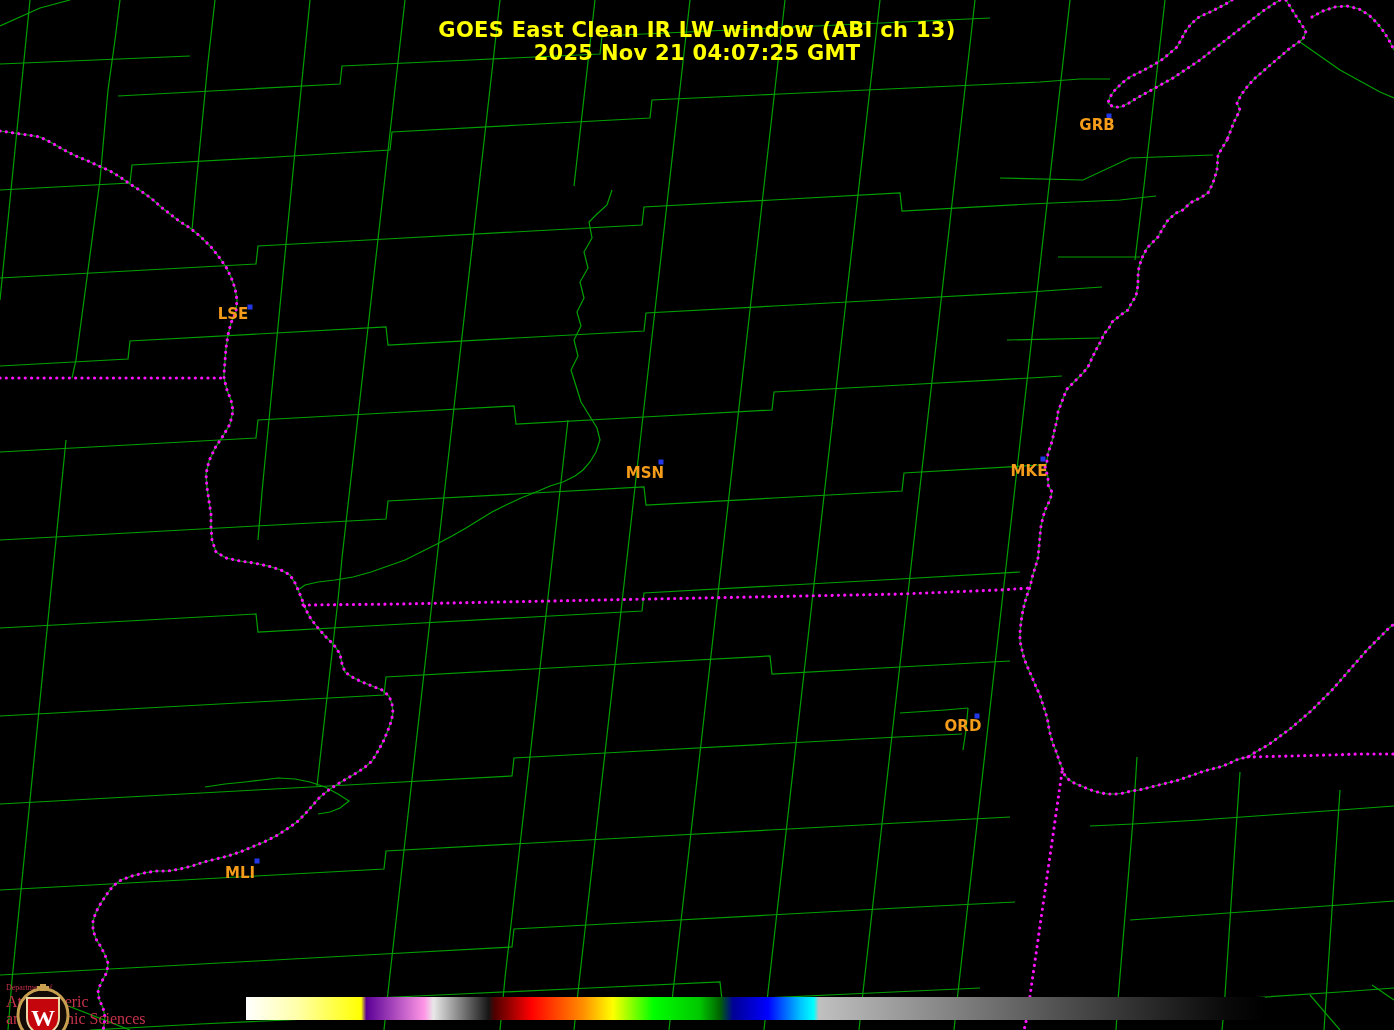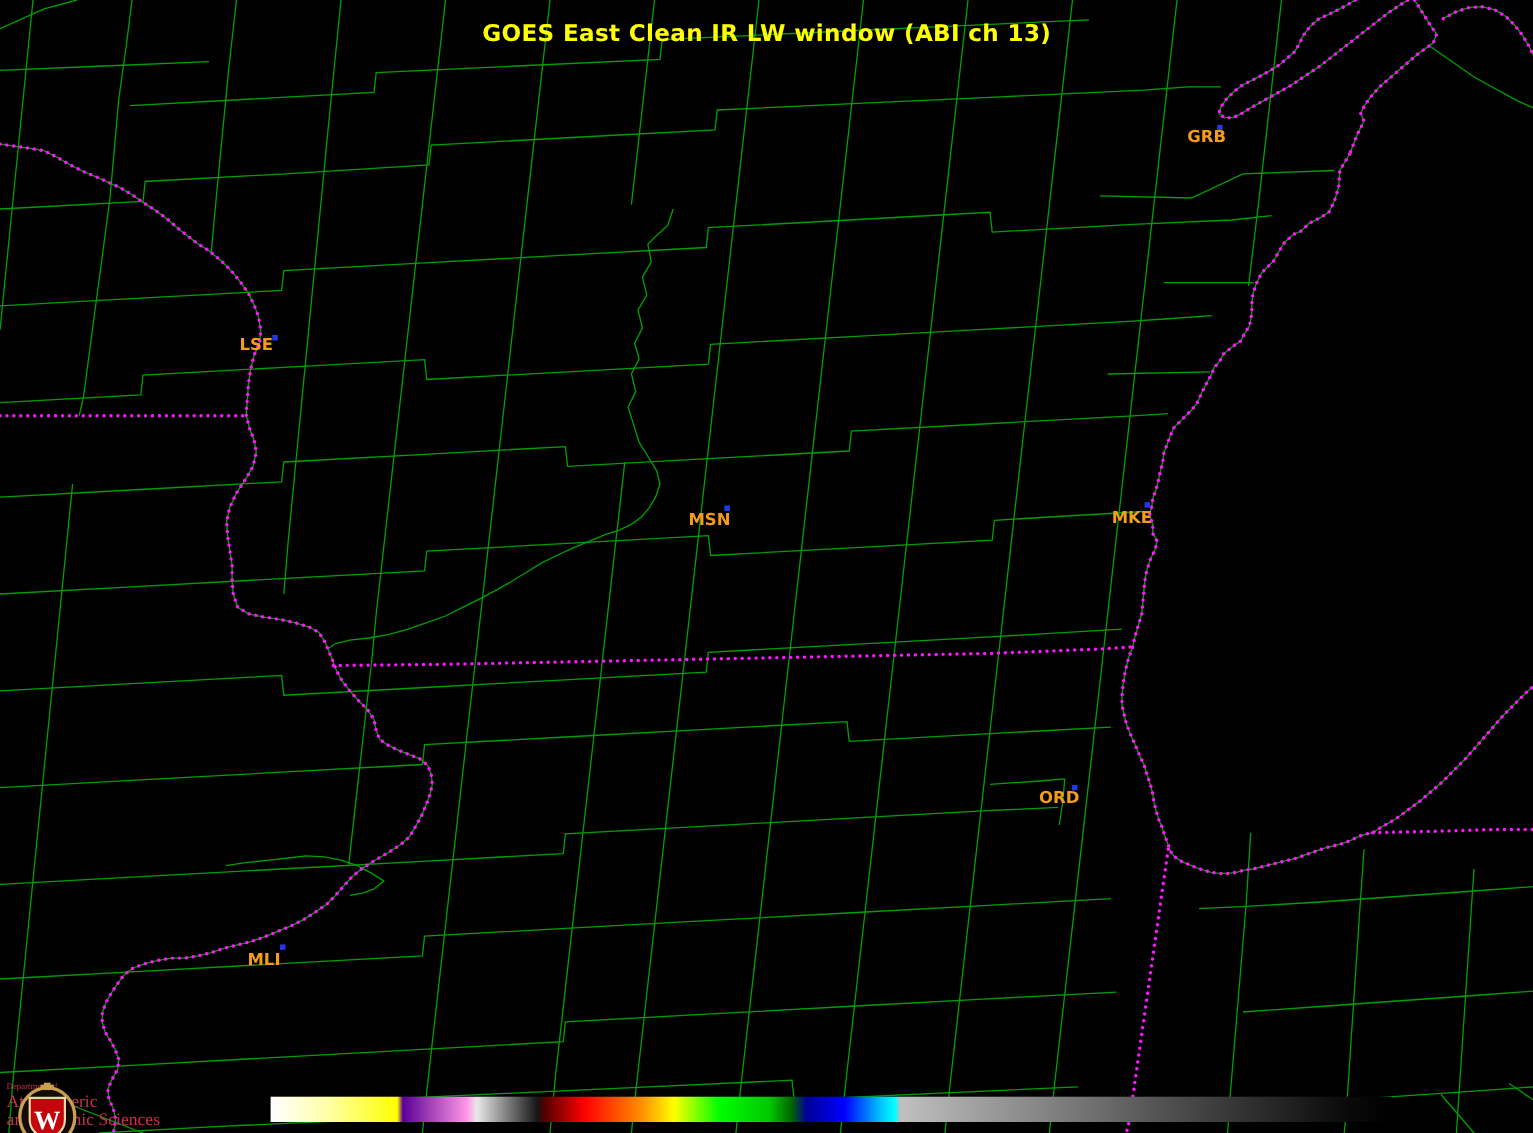--- a/index.html
+++ b/index.html
@@ -119,20 +119,21 @@
         <rect x="974.5" y="713.5" width="5" height="5" fill="#2238e8"></rect>
         <text x="963" y="726" text-anchor="middle" dominant-baseline="middle" fill="#f59c1a" font-size="15" font-weight="bold" font-family="&quot;DejaVu Sans&quot;, sans-serif">ORD</text>
         <rect x="254.5" y="858.5" width="5" height="5" fill="#2238e8"></rect>
         <text x="240" y="873" text-anchor="middle" dominant-baseline="middle" fill="#f59c1a" font-size="15" font-weight="bold" font-family="&quot;DejaVu Sans&quot;, sans-serif">MLI</text>
       </g>
     <rect id="colorbar" fill="url(#cb-grad)" x="246" y="997" width="1019" height="23"></rect>
   </svg>
 
   <div class="title-block" style="color: rgb(255, 255, 0);">
     <div>GOES East Clean IR LW window (ABI ch 13)</div>
+    <div>2025 Nov 21  04:07:25 GMT</div>
   </div>
 
   <div class="logo">
     <svg width="74" height="58" viewBox="0 0 74 58">
       <ellipse cx="37" cy="31" rx="25" ry="26" fill="#140a06" stroke="#c8a050" stroke-width="3"></ellipse>
       <rect x="34" y="0" width="6" height="7" fill="#c8a050"></rect>
       <rect x="31" y="2" width="12" height="3" fill="#c8a050"></rect>
       <path d="M 21,14 L 53,14 L 53,34 Q 53,46 37,52 Q 21,46 21,34 Z" fill="#c5050c" stroke="#e8d8a8" stroke-width="2"></path>
       <text x="37" y="42" text-anchor="middle" font-family="Liberation Serif, serif" font-size="24" font-weight="bold" fill="#ffffff">W</text>
     </svg>

